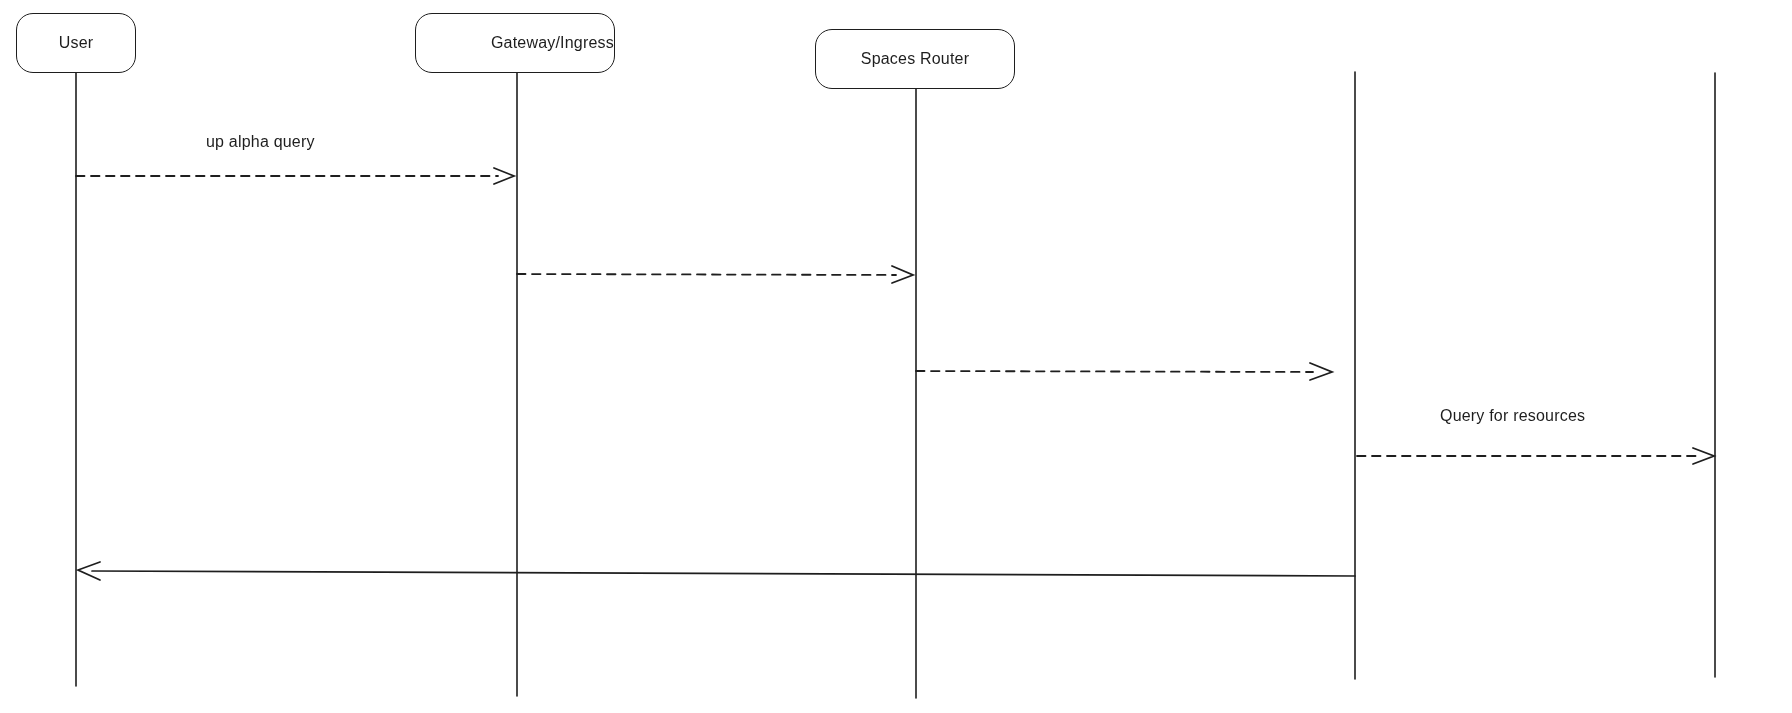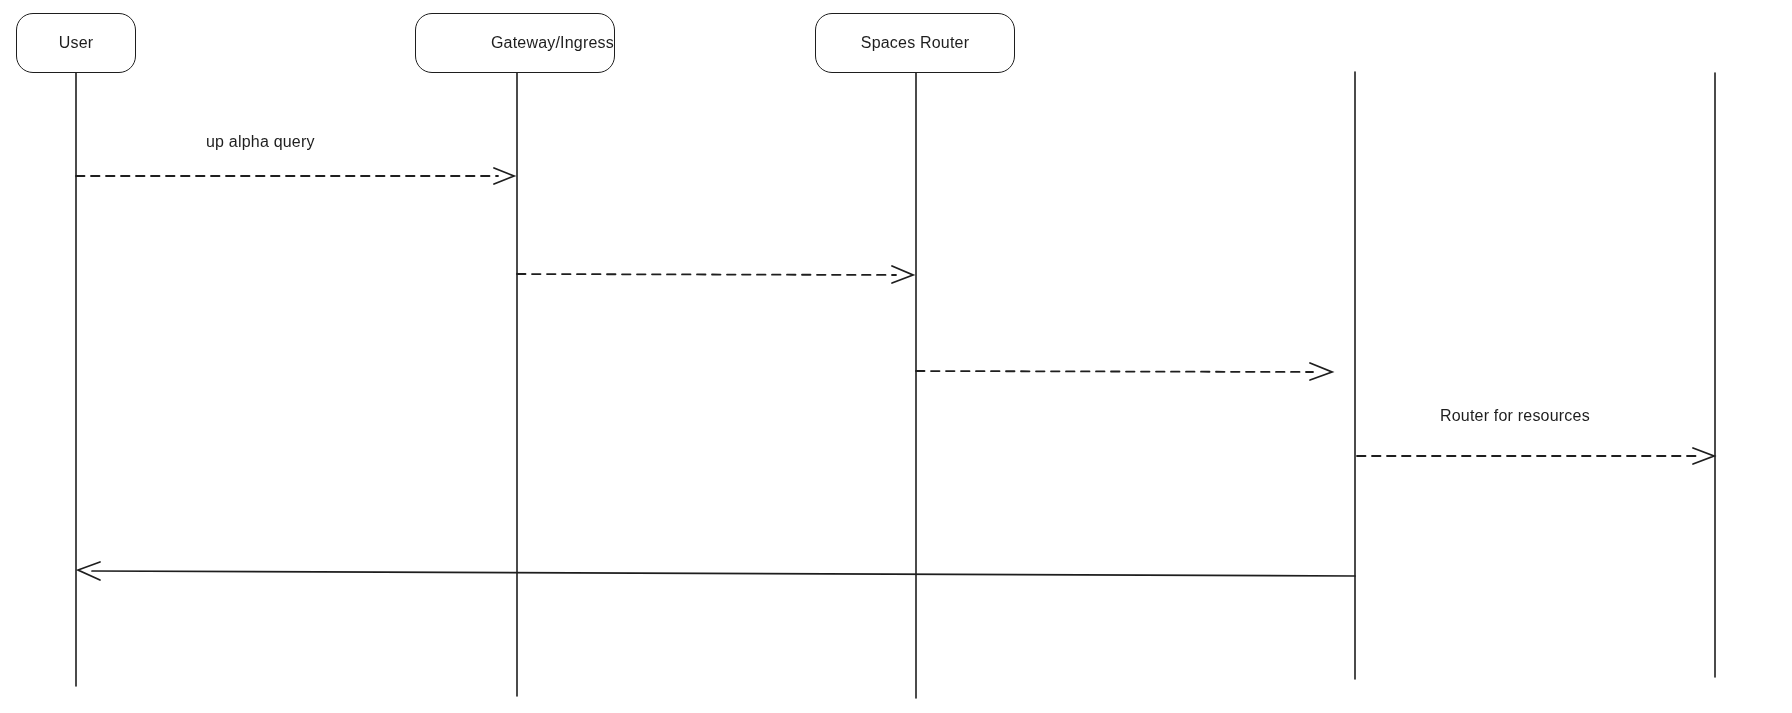--- a/index.html
+++ b/index.html
@@ -37,21 +37,21 @@
     font-size: 16px;
     letter-spacing: 0.2px;
     box-sizing: content-box;
   }
   .actor-box .actor-label {
     white-space: nowrap;
   }
   
   .actor-user     { left: 16px;   width: 118px; }
   .actor-gateway  { left: 415px;  width: 198px; justify-content: flex-end; }
-  .actor-router   { left: 815px;  width: 198px; }
+  .actor-router   { left: 815px;  width: 198px; margin-top: 16px; }
   .actor-apollo   { left: 1255px; width: 198px; }
   .actor-postgres { left: 1635px; width: 140px; }
   .msg-label {
     position: absolute;
     font-size: 16px;
     letter-spacing: 0.2px;
     white-space: nowrap;
     text-align: right;
   }
   .msg-label-1 { left: 206px;  top: 133px; }
@@ -95,15 +95,15 @@
   </div>
 
   <div class="actor-box actor-router">
     <span class="actor-label">Spaces Router</span>
   </div>
 
 
 
   <div class="msg-label msg-label-1">up alpha query</div>
 
-  <div class="msg-label msg-label-4">Router for resources</div>
+  <div class="msg-label msg-label-4">Query for resources</div>
 
 </div>
 
 </body></html>

